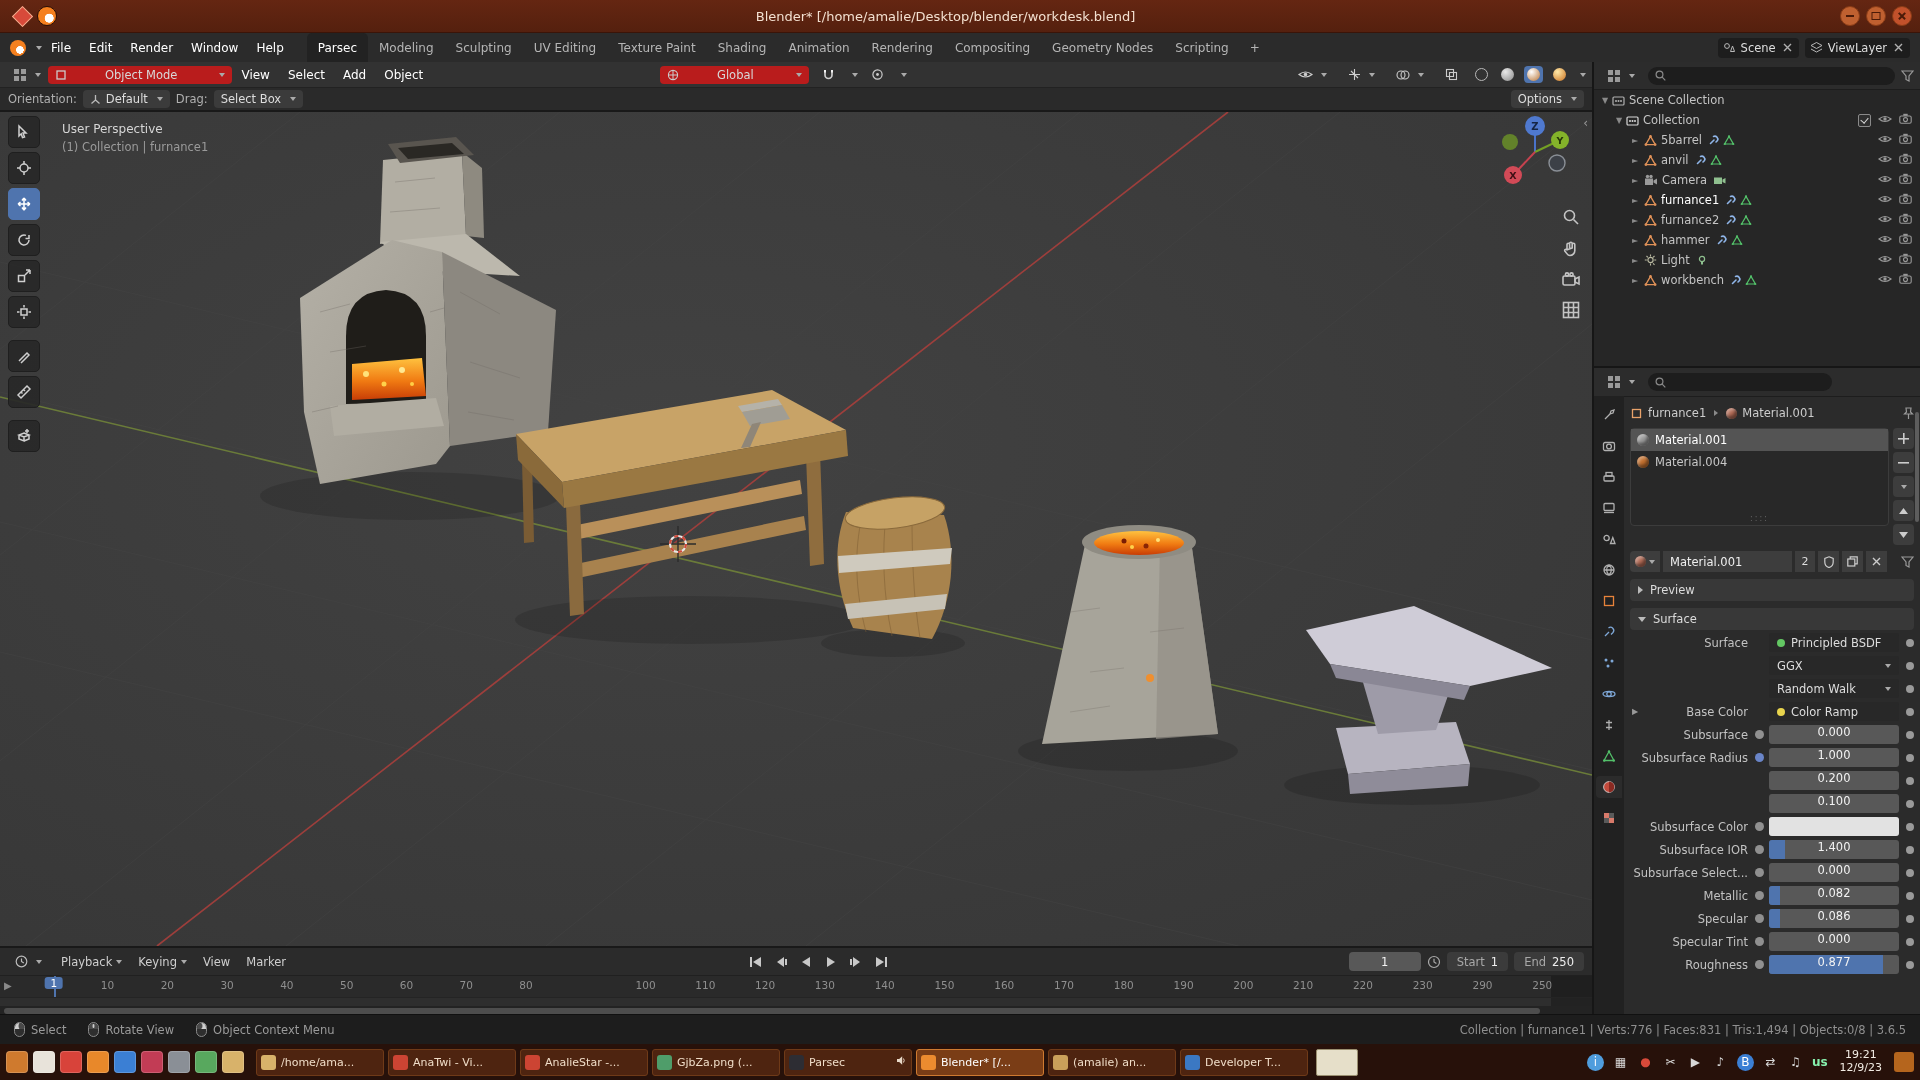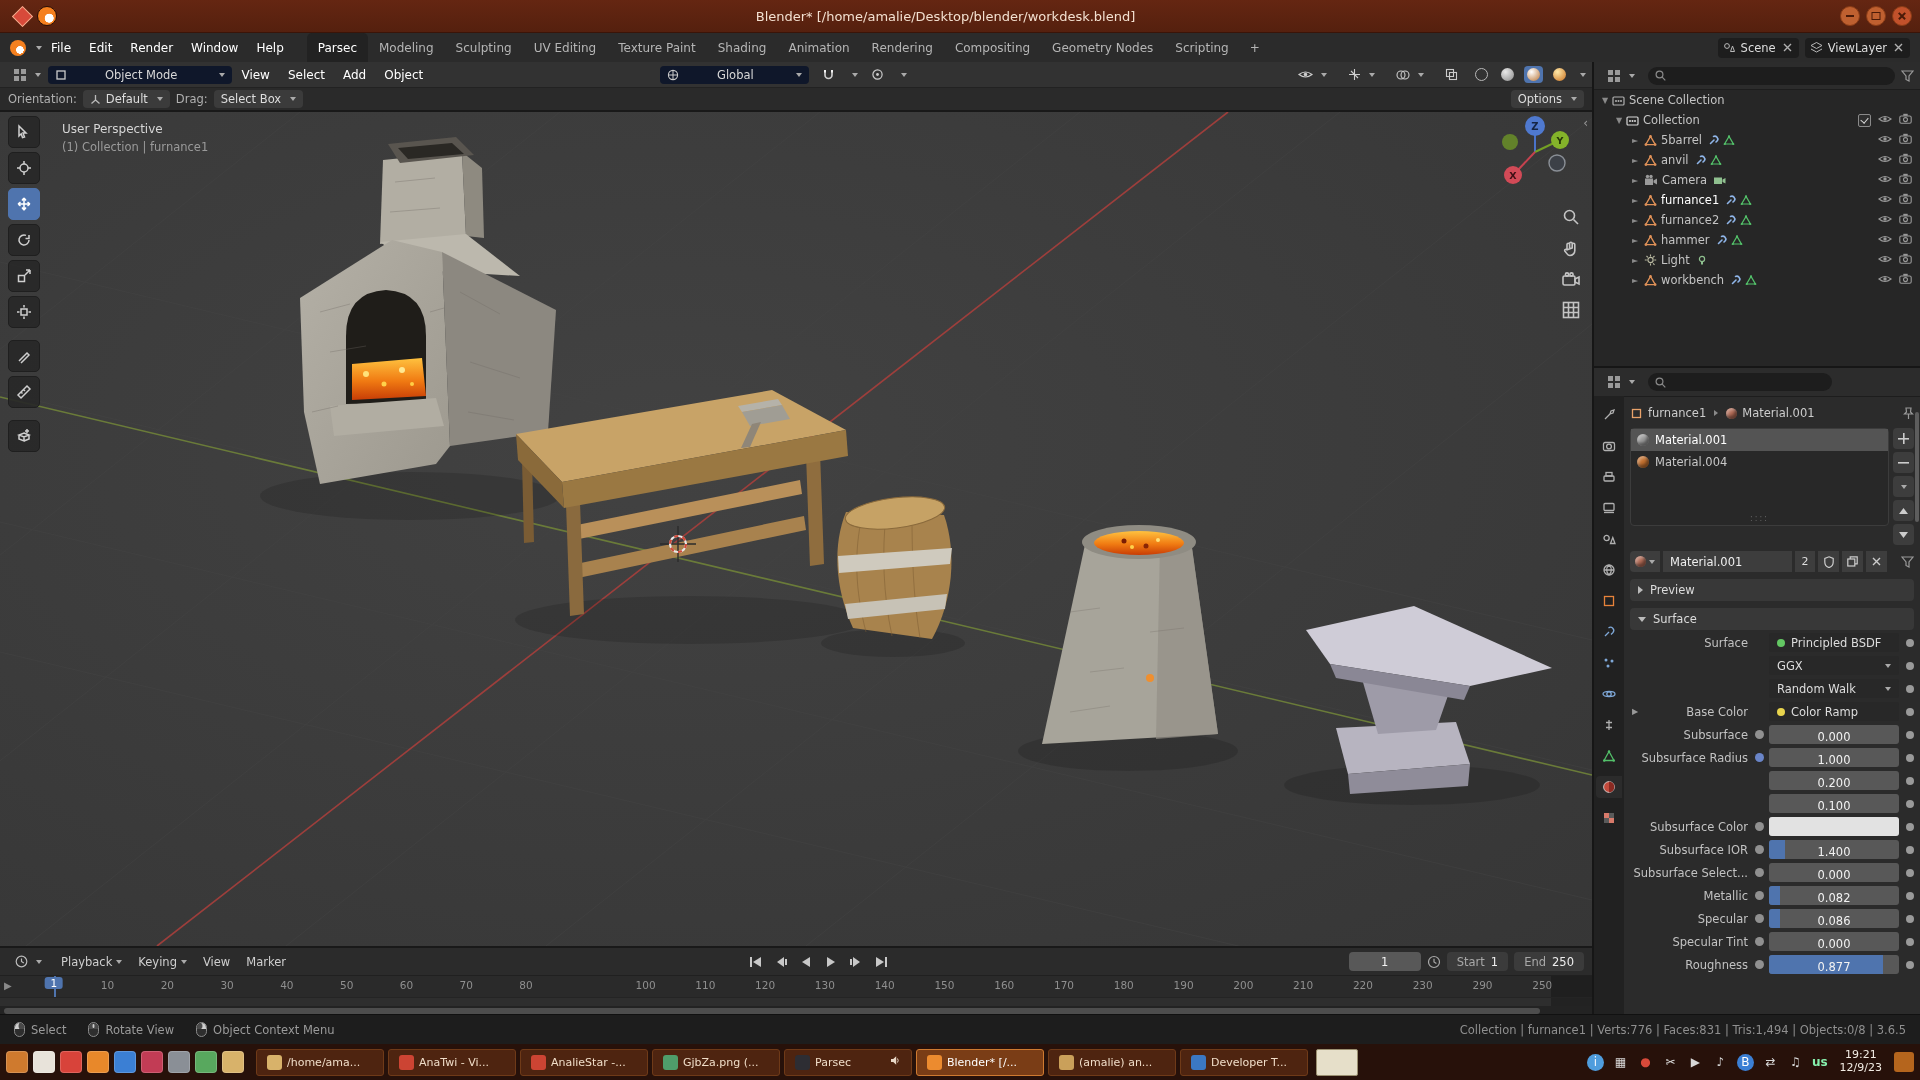--- a/index.html
+++ b/index.html
@@ -30,21 +30,21 @@
   .topbar-right{margin-left:auto;display:flex;align-items:center;gap:6px;padding-right:10px;}
   .sel-field{display:flex;align-items:center;background:#1d1d1d;border-radius:4px;height:20px;padding:0 5px;gap:5px;}
   .sel-field .name{color:#ddd;font-size:11.5px;}
   .mini-ic{width:13px;height:13px;display:inline-block;}
   
   .leftcol{position:absolute;left:0;top:62px;width:1592px;height:952px;}
   .rightcol{position:absolute;left:1592px;top:62px;width:328px;height:952px;border-left:2px solid #161616;box-sizing:border-box;}
   
   .vheader{position:absolute;left:0;top:0;width:1592px;height:26px;background:#323232;border-bottom:1px solid #222;display:flex;align-items:center;padding:0 6px;box-sizing:border-box;}
   .hbtn{display:inline-flex;align-items:center;gap:4px;padding:2px 7px;border-radius:4px;color:#d8d8d8;font-size:11.5px;}
-  .hbtn.dd{background:#0f172a;gap:38px;}
+  .hbtn.dd{background:#b91c1c;gap:38px;}
   .ed-ico{width:14px;height:14px;display:inline-block;background:
     linear-gradient(#9a9a9a,#9a9a9a) 1px 1px/5px 5px no-repeat,
     linear-gradient(#9a9a9a,#9a9a9a) 8px 1px/5px 5px no-repeat,
     linear-gradient(#9a9a9a,#9a9a9a) 1px 8px/5px 5px no-repeat,
     linear-gradient(#9a9a9a,#9a9a9a) 8px 8px/5px 5px no-repeat;}
   .vh-center{position:absolute;left:660px;display:flex;align-items:center;gap:6px;}
   .vh-right{margin-left:auto;display:flex;align-items:center;gap:7px;}
   .ball{width:13px;height:13px;border-radius:50%;display:inline-block;}
   .ball.wire{border:1.5px solid #b8b8b8;box-sizing:border-box;background:transparent;}
   .ball.solid{background:radial-gradient(circle at 35% 30%, #e8e8e8, #8a8a8a);}
@@ -140,21 +140,21 @@
   .db-name{flex:1;height:21px;background:#3d3d3d;display:flex;align-items:center;padding:0 7px;color:#eee;font-size:11.5px;}
   .db-users{width:20px;height:21px;background:#3d3d3d;display:flex;align-items:center;justify-content:center;color:#ddd;font-size:11px;}
   .db-ic{width:21px;height:21px;background:#3d3d3d;display:flex;align-items:center;justify-content:center;}
   .db-ic:last-of-type{border-radius:0 4px 4px 0;}
   .panelhdr{margin-top:7px;height:22px;background:#383838;border-radius:4px;display:flex;align-items:center;padding:0 8px;gap:7px;color:#dcdcdc;font-size:11.5px;}
   .tri-r{width:0;height:0;border-top:4px solid transparent;border-bottom:4px solid transparent;border-left:5px solid #bbb;}
   .tri-d{width:0;height:0;border-left:4px solid transparent;border-right:4px solid transparent;border-top:5px solid #bbb;}
   .prow{display:flex;align-items:center;height:21px;margin-top:2px;}
   .plabel{width:118px;text-align:right;color:#c2c2c2;font-size:11.5px;padding-right:7px;flex:none;white-space:nowrap;overflow:hidden;}
   .psocket{width:9px;height:9px;border-radius:50%;flex:none;margin-right:5px;background:transparent;}
-  .pfield{position:relative;flex:1;height:19px;background:#585858;border-radius:3px;overflow:hidden;display:flex;align-items:flex-end;justify-content:center;}
+  .pfield{position:relative;flex:1;height:19px;background:#585858;border-radius:3px;overflow:hidden;display:flex;align-items:flex-start;justify-content:center;}
   .pfill{position:absolute;left:0;top:0;bottom:0;width:0;background:#4f74ae;}
   .pswatch{position:absolute;inset:0;}
   .pval{position:relative;color:#f2f2f2;font-size:11.5px;font-weight:normal;font-style:normal;}
   .pkey{width:8px;height:8px;border-radius:50%;background:#9a9a9a;margin-left:7px;flex:none;}
   .pdrop{flex:1;height:19px;background:#282828;border-radius:3px;display:flex;align-items:center;padding:0 8px;color:#ddd;font-size:11.5px;}
   .pdrop .chev{margin-left:auto;}
   .nodebtn{flex:1;height:19px;background:#282828;border-radius:3px;display:flex;align-items:center;gap:6px;padding:0 8px;color:#ddd;font-size:11.5px;}
   .dot{width:8px;height:8px;border-radius:50%;}
   .pr-scroll{position:absolute;right:1px;top:44px;width:4px;height:110px;background:#5d5d5d;border-radius:2px;}
   .bc-expand{width:10px;color:#999;font-size:8px;flex:none;margin-left:2px;}
@@ -162,21 +162,21 @@
   .statusbar{position:absolute;left:0;top:1014px;width:1920px;height:30px;background:#1d1d1d;border-top:1px solid #111;display:flex;align-items:center;padding:0 14px;box-sizing:border-box;color:#9a9a9a;font-size:11.5px;}
   .hint{display:inline-flex;align-items:center;gap:6px;margin-right:22px;}
   .m-l,.m-m,.m-r{fill:#4a4a4a;}
   .t-lmb .m-l{fill:#cfcfcf;}
   .t-mmb .m-m{fill:#cfcfcf;}
   .t-rmb .m-r{fill:#cfcfcf;}
   .sb-stats{margin-left:auto;color:#8f8f8f;}
   
   .taskbar{position:absolute;left:0;top:1044px;width:1920px;height:36px;background:#27110a;display:flex;align-items:center;padding:0 6px;box-sizing:border-box;gap:4px;}
   .launch{width:22px;height:22px;border-radius:4px;flex:none;box-shadow:inset 0 0 0 1px rgba(255,255,255,.18);}
-  .winbtn{width:128px;height:27px;background:#4e2410;border:1px solid #6f3a18;border-radius:3px;display:flex;align-items:center;gap:5px;padding:0 10px;box-sizing:border-box;flex:none;}
+  .winbtn{width:128px;height:27px;background:#4e2410;border:1px solid #6f3a18;border-radius:3px;display:flex;align-items:center;gap:5px;padding:0 4px;box-sizing:border-box;flex:none;}
   .winbtn.active{background:#7a3d16;border-color:#cf7a30;}
   .winbtn .wic{width:15px;height:15px;border-radius:3px;flex:none;}
   .winbtn .wtitle{color:#f0ddc8;font-size:11px;white-space:nowrap;overflow:hidden;flex:1;}
   .winbtn.active .wtitle{color:#fff;}
   .thumbwin{width:40px;height:25px;background:#e6dfc9;border:1px solid #9a8f70;border-radius:2px;flex:none;margin-left:4px;}
   .traywrap{margin-left:auto;display:flex;align-items:center;gap:8px;}
   .tray{width:17px;height:17px;display:flex;align-items:center;justify-content:center;font-size:12px;flex:none;}
   .tray.round{border-radius:50%;}
   .kb{color:#86efac;font-weight:bold;font-size:12px;}
   .clock{display:flex;flex-direction:column;align-items:center;line-height:1.15;color:#f2ece4;font-size:11px;margin:0 4px;}

